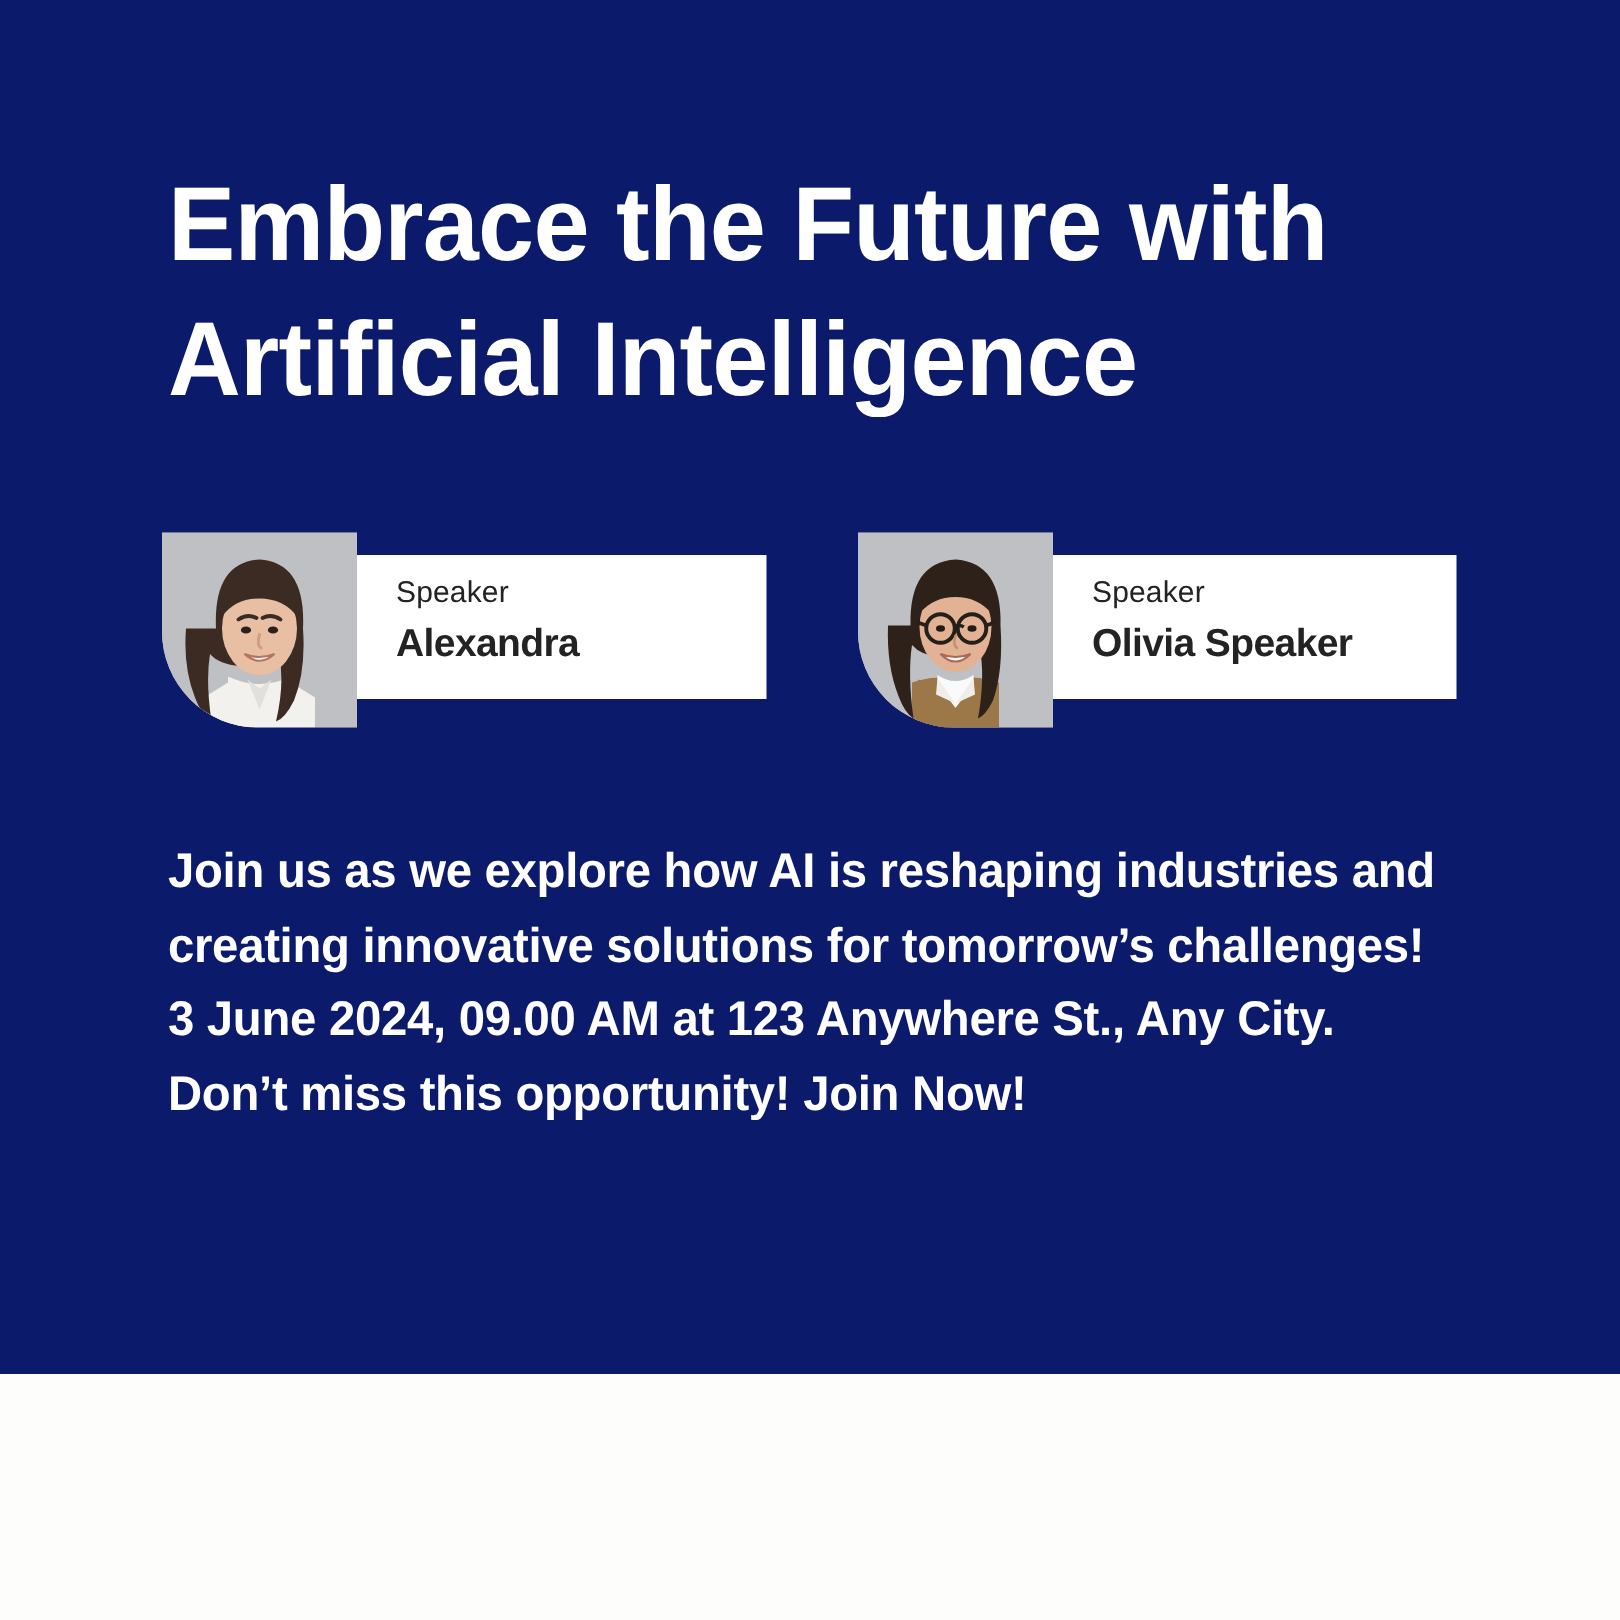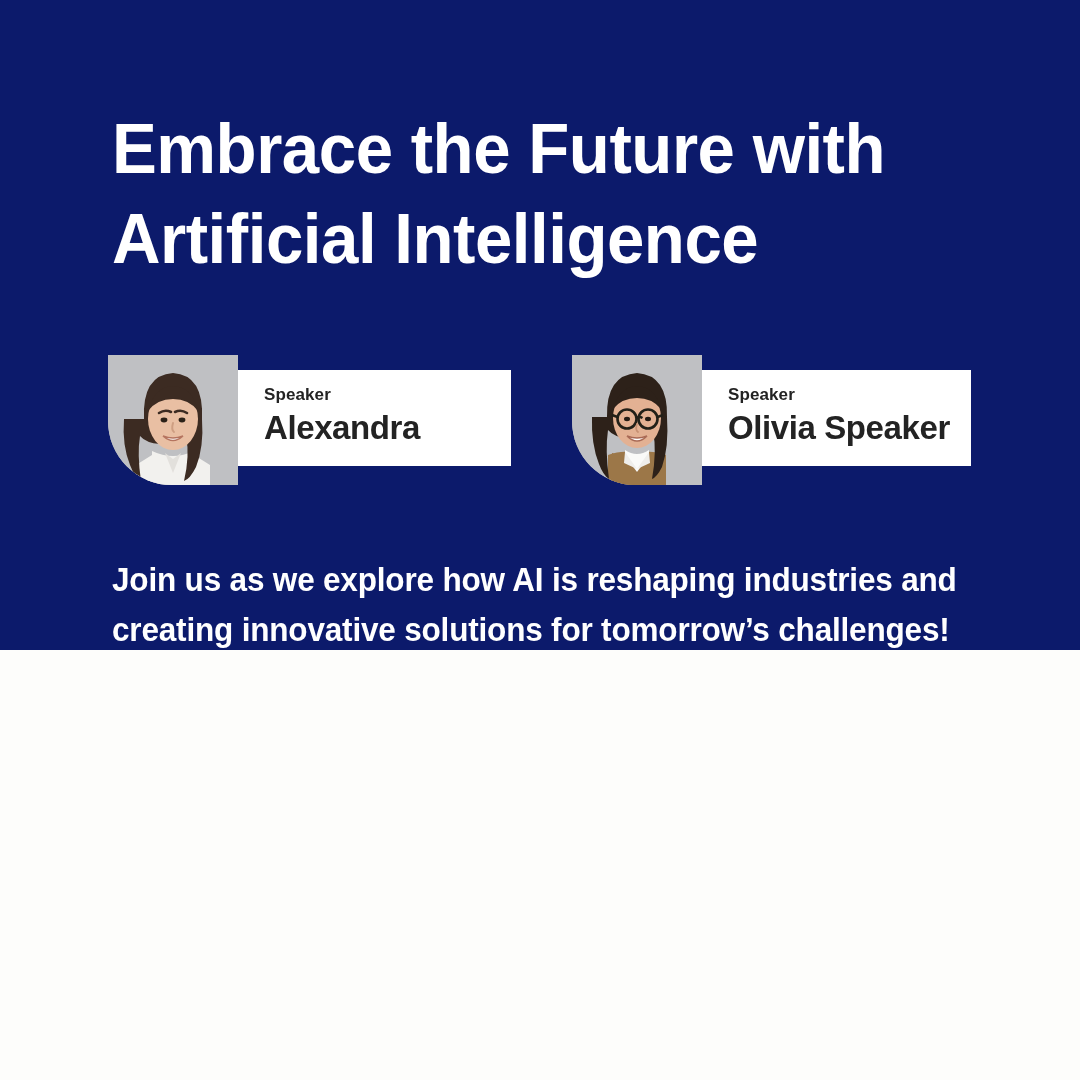--- a/index.html
+++ b/index.html
@@ -19,21 +19,21 @@
     width: 1080px;
     height: 1080px;
     display: flex;
     flex-direction: column;
   }
 
   
   .hero {
     position: relative;
     background: #0C1A6B;
-    height: 650px;
+    height: 916px;
     box-sizing: border-box;
     padding: 0;
     overflow: hidden;
   }
 
   .title {
     position: absolute;
     left: 112px;
     top: 104px;
     width: 880px;
@@ -83,28 +83,28 @@
     top: 15px;
     width: 273px;
     height: 96px;
     background: #FFFFFF;
     box-sizing: border-box;
     padding: 15px 0 0 26px;
   }
   .speaker.two .speaker-card { width: 269px; }
 
   .speaker-role {
-    font-size: 17px;
-    font-weight: bold;
+    font-size: 20px;
+    font-weight: normal;
     color: #232323;
     line-height: 20px;
     letter-spacing: 0.1px;
   }
   .speaker-name {
-    font-size: 33px;
+    font-size: 26px;
     font-weight: bold;
     color: #232323;
     line-height: 42px;
     letter-spacing: -0.4px;
     margin-top: 2px;
   }
 
   
   .body-copy {
     position: absolute;

